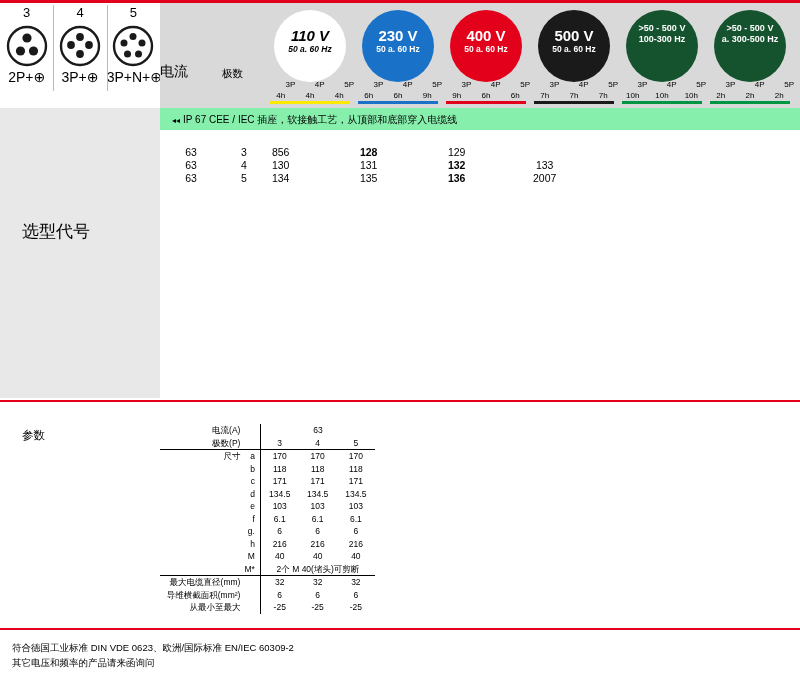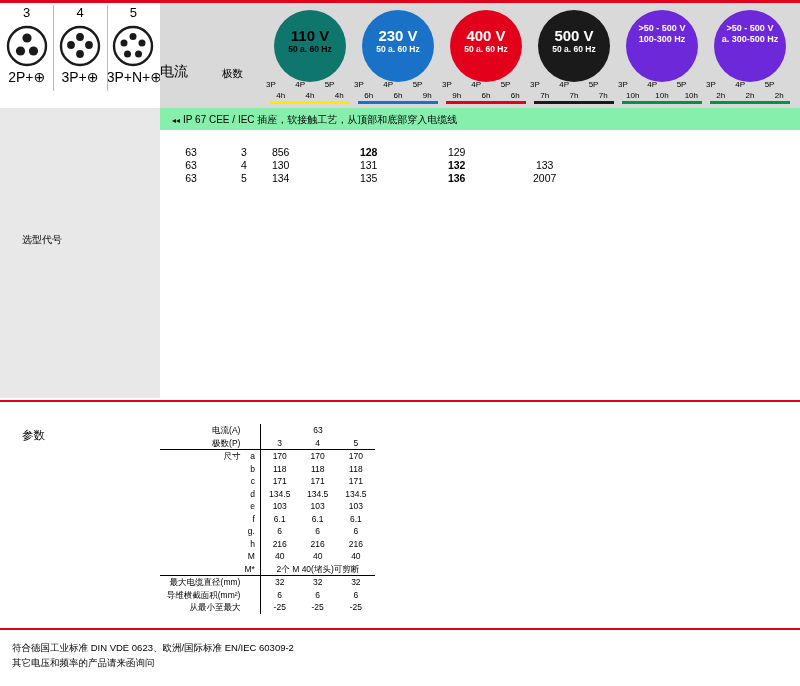--- a/index.html
+++ b/index.html
@@ -125,31 +125,31 @@
   }
   .circle.small .v1 {
     font-size: 9px;
     margin-top: 13px;
     line-height: 11px;
   }
   .circle.small .v2 {
     font-size: 9px;
     line-height: 11px;
   }
-  .circle.yellow { background: #0f766e; color: #000; }
+  .circle.yellow { background: #ffffff; color: #000; font-style: italic; }
   .circle.blue   { background: #1a71c8; }
   .circle.red    { background: #e2001a; }
   .circle.black  { background: #1a1a1a; }
-  .circle.green  { background: #6d28d9; }
+  .circle.green  { background: #14532d; }
   .pole-cells {
     position: absolute;
     left: 0; bottom: 19px;
     width: 88px;
     display: flex;
-    text-align: left;
+    text-align: right;
     margin-top: 28px;
   }
   .pole-cells div { width: 29.33px; font-size: 8px; color: #000; line-height: 9px; }
   .hz-cells {
     position: absolute;
     left: 0; bottom: 8px;
     width: 88px;
     display: flex;
     text-align: center;
   }
@@ -172,22 +172,22 @@
     width: 800px; height: 290px;
   }
   #mid-left {
     position: absolute;
     left: 0; top: 0;
     width: 160px; height: 290px;
     background: #e8e8e8;
   }
   #mid-left .title {
     position: absolute;
-    left: 22px; top: 125px;
-    font-size: 10px;
+    left: 22px; top: 112px;
+    font-size: 17px;
     color: #000;
   }
   #mid-right {
     position: absolute;
     left: 160px; top: 0;
     width: 640px; height: 290px;
     background: #ffffff;
   }
   #ip-bar {
     position: absolute;

